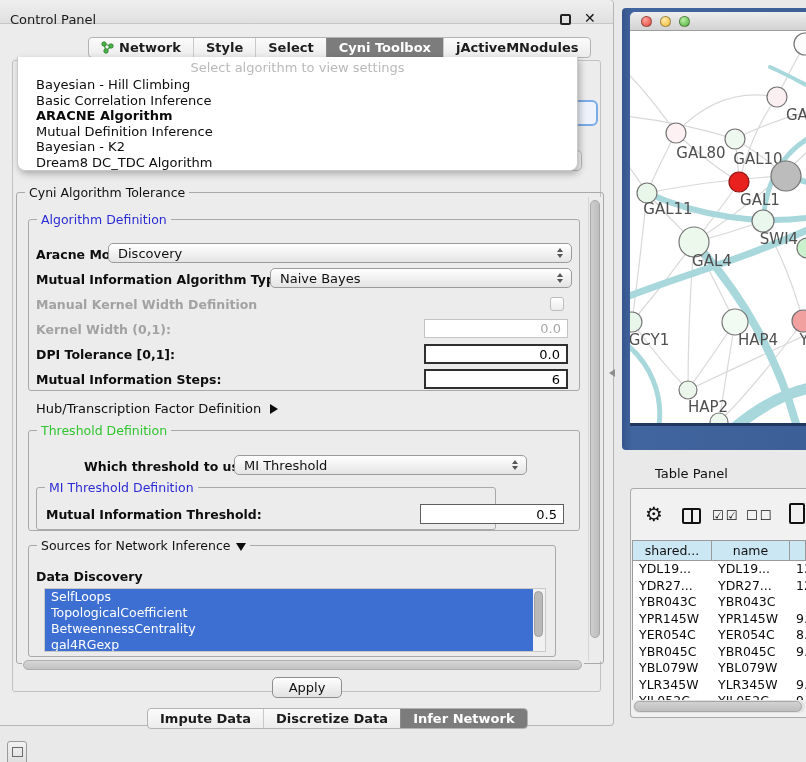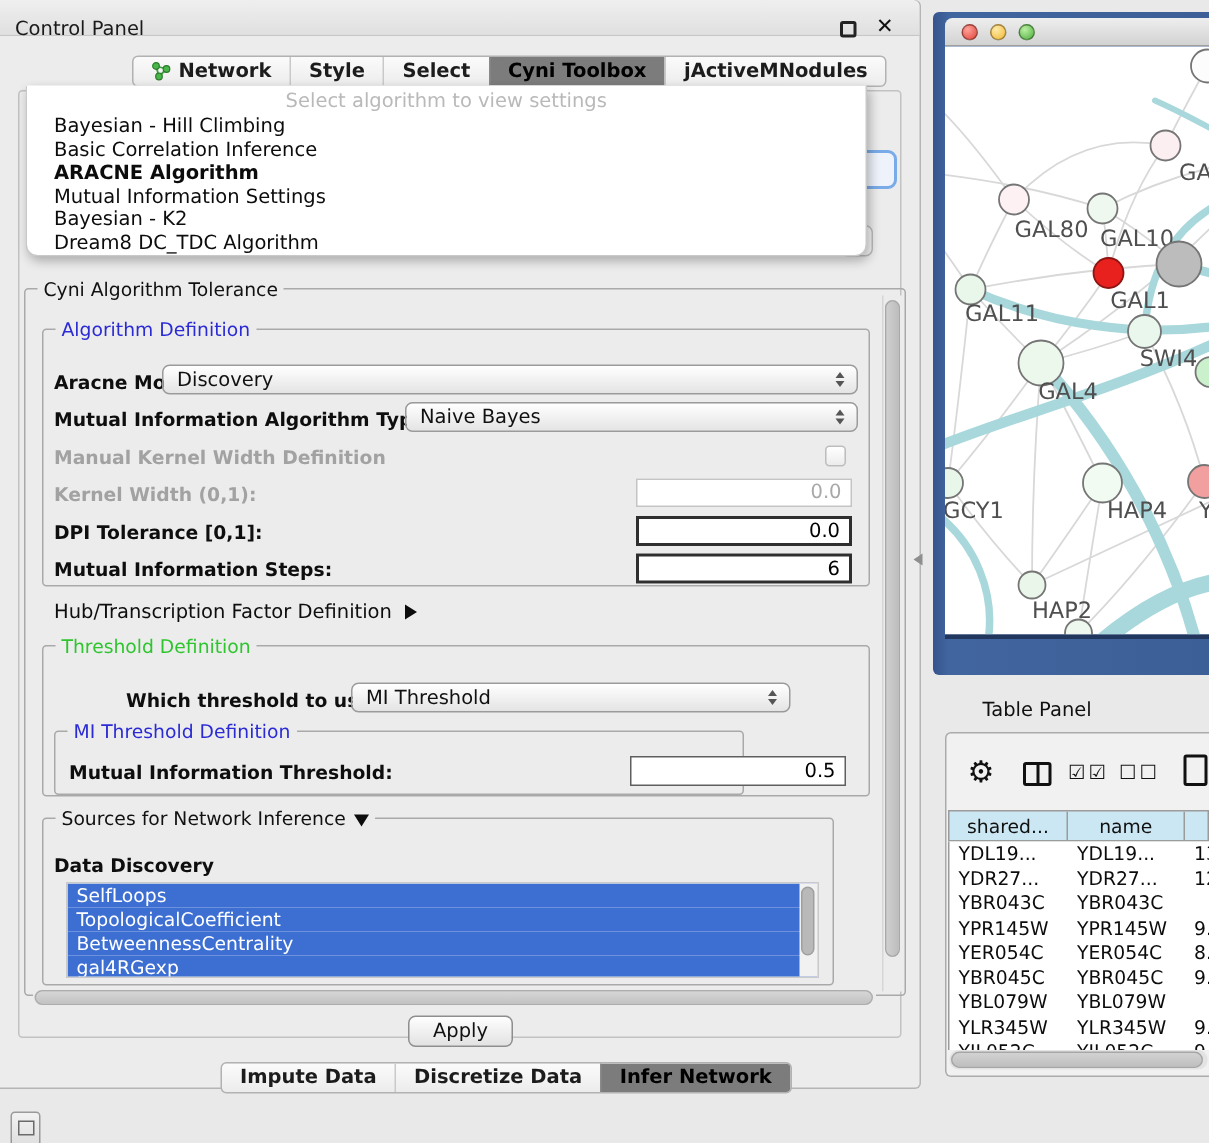--- a/index.html
+++ b/index.html
@@ -24,21 +24,21 @@
     border:2px solid #222; border-radius:2px; }
   #close-icon { left:584px; top:10px; font-size:14px; font-weight:bold; color:#111; }
 
   
   .seg { display:flex; border:1px solid #b2b2b2; border-radius:4px;
     background:linear-gradient(#fbfbfb,#ececec); height:21px; overflow:hidden; }
   .seg .tab { display:flex; align-items:center; justify-content:center;
     padding:0 12px; font-size:13px; font-weight:600; color:#1c1c1c;
     border-left:1px solid #c9c9c9; white-space:nowrap;text-align:center; }
   .seg .tab:first-child { border-left:none; }
-  .seg .tab.sel { background:#7c7c7c; color:#000000; border-left-color:#8a8a8a; }
+  .seg .tab.sel { background:#7c7c7c; color:#ffffff; border-left-color:#8a8a8a; }
   #top-tabs { left:88px; top:37px; }
   #bottom-tabs { left:147px; top:708px; }
 
   #content-panel { left:12px; top:60px; width:589px; height:632px;
     border:1px solid #c2c2c2; border-radius:3px; background:#ececec; }
 
   
   #frag-combo { left:572px; top:100px; width:26px; height:26px;
     border:2px solid #79abe8; border-radius:6px; background:#eef3fb; }
   #frag-field { left:560px; top:150px; width:22px; height:21px;
@@ -206,21 +206,21 @@
 <div class="abs" id="content-panel"></div>
 <div class="abs" id="frag-combo"></div>
 <div class="abs" id="frag-field"></div>
 
 <div class="abs" id="algo-popup">
   <div id="algo-placeholder">Select algorithm to view settings</div>
   <div id="algo-list">
       <div class="algo-opt">Bayesian - Hill Climbing</div>
       <div class="algo-opt">Basic Correlation Inference</div>
       <div class="algo-opt bold">ARACNE Algorithm</div>
-      <div class="algo-opt">Mutual Information Settings</div>
+      <div class="algo-opt">Mutual Definition Inference</div>
       <div class="algo-opt">Bayesian - K2</div>
       <div class="algo-opt">Dream8 DC_TDC Algorithm</div>
     </div>
 </div>
 
 <div class="abs gbox" style="left:16px;top:192px;width:588px;height:472px;">
   <span class="gtitle">Cyni Algorithm Tolerance</span>
 </div>
 <div class="abs" id="settings-vscroll"></div>
 <div class="abs" id="settings-vthumb"></div>

